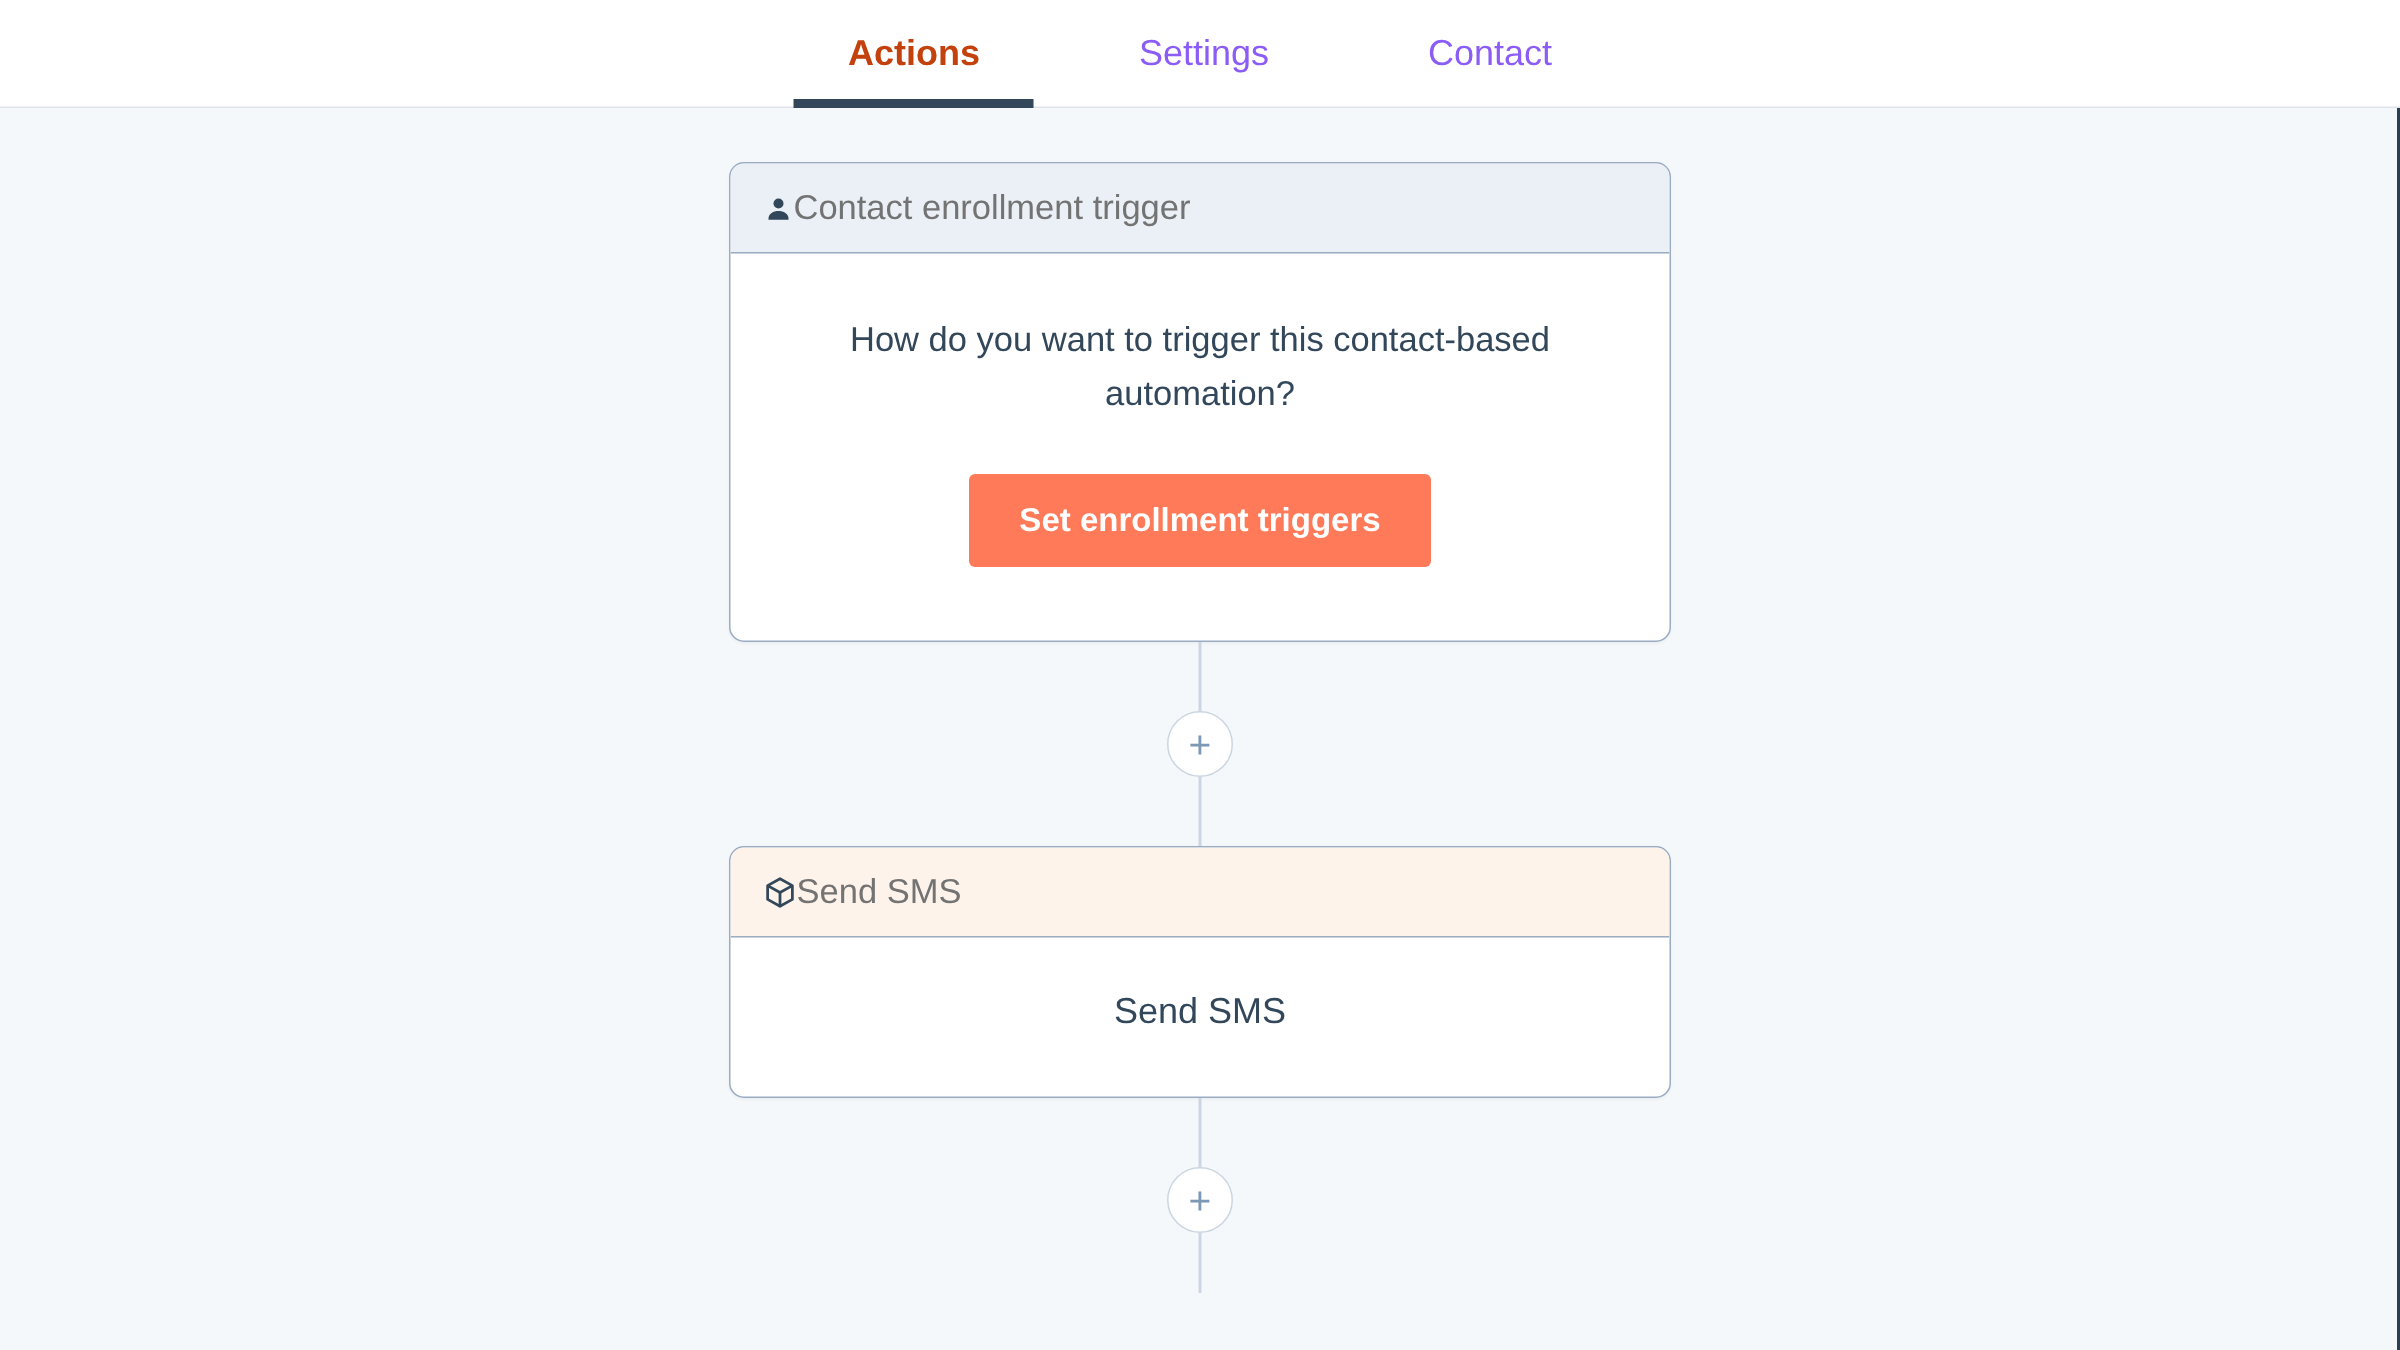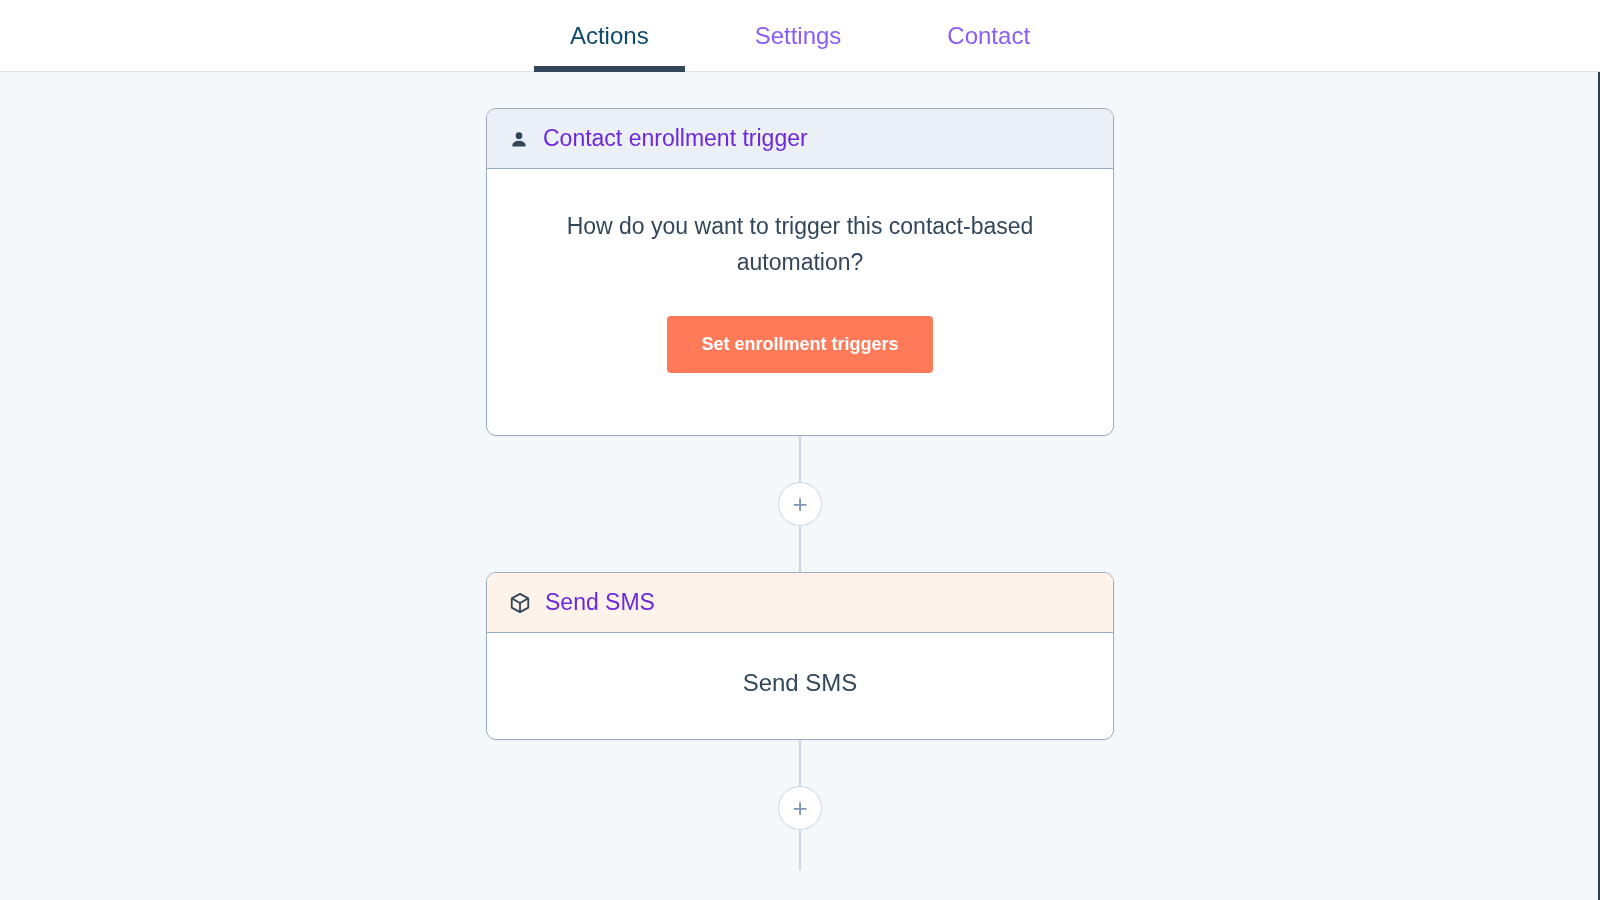--- a/index.html
+++ b/index.html
@@ -24,22 +24,22 @@
     color: #8b5cf6;
     cursor: pointer;
     position: relative;
     padding: 0 8px;
     height: 100%;
     display: flex;
     align-items: center;
     font-weight: 400;
   }
   .tab.active {
-    font-weight: 400;
-    color: #0c4a6e;
+    font-weight: 700;
+    color: #c2410c;
   }
   .tab.active::after {
     content: "";
     position: absolute;
     left: -28px;
     right: -28px;
     bottom: -1px;
     height: 6px;
     background: #33475b;
   }
@@ -56,50 +56,49 @@
     width: 628px;
     border: 1px solid #99acc2;
     border-radius: 10px;
     background: #fff;
     box-shadow: 0 1px 2px rgba(0,0,0,0.04);
     overflow: hidden;
   }
   .card-header {
     display: flex;
     align-items: center;
-    gap: 14px;
     padding: 16px 22px;
     font-size: 23px;
-    color: #6d28d9;
+    color: #737373;
     border-bottom: 1px solid #99acc2;
   }
   .card-header.blue { background: #eaf0f6; }
   .card-header.peach { background: #fdf3ea; }
   .card-body {
-    padding: 40px 44px 62px;
+    padding: 40px 44px 49px;
     text-align: center;
   }
   .card-body.single {
     padding: 36px 44px 42px;
   }
   .prompt-text {
     font-size: 23px;
     color: #33475b;
     line-height: 1.55;
     margin-bottom: 36px;
   }
   .body-label {
     font-size: 24px;
     color: #33475b;
   }
   .primary-btn {
     background: #ff7a59;
     color: #fff;
     border: none;
-    font-size: 18px;
+    font-size: 22px;
     font-weight: 600;
     padding: 18px 34px;
     border-radius: 4px;
     cursor: pointer;
   }
   .connector {
     width: 2px;
     background: #cbd6e2;
     position: relative;
   }

